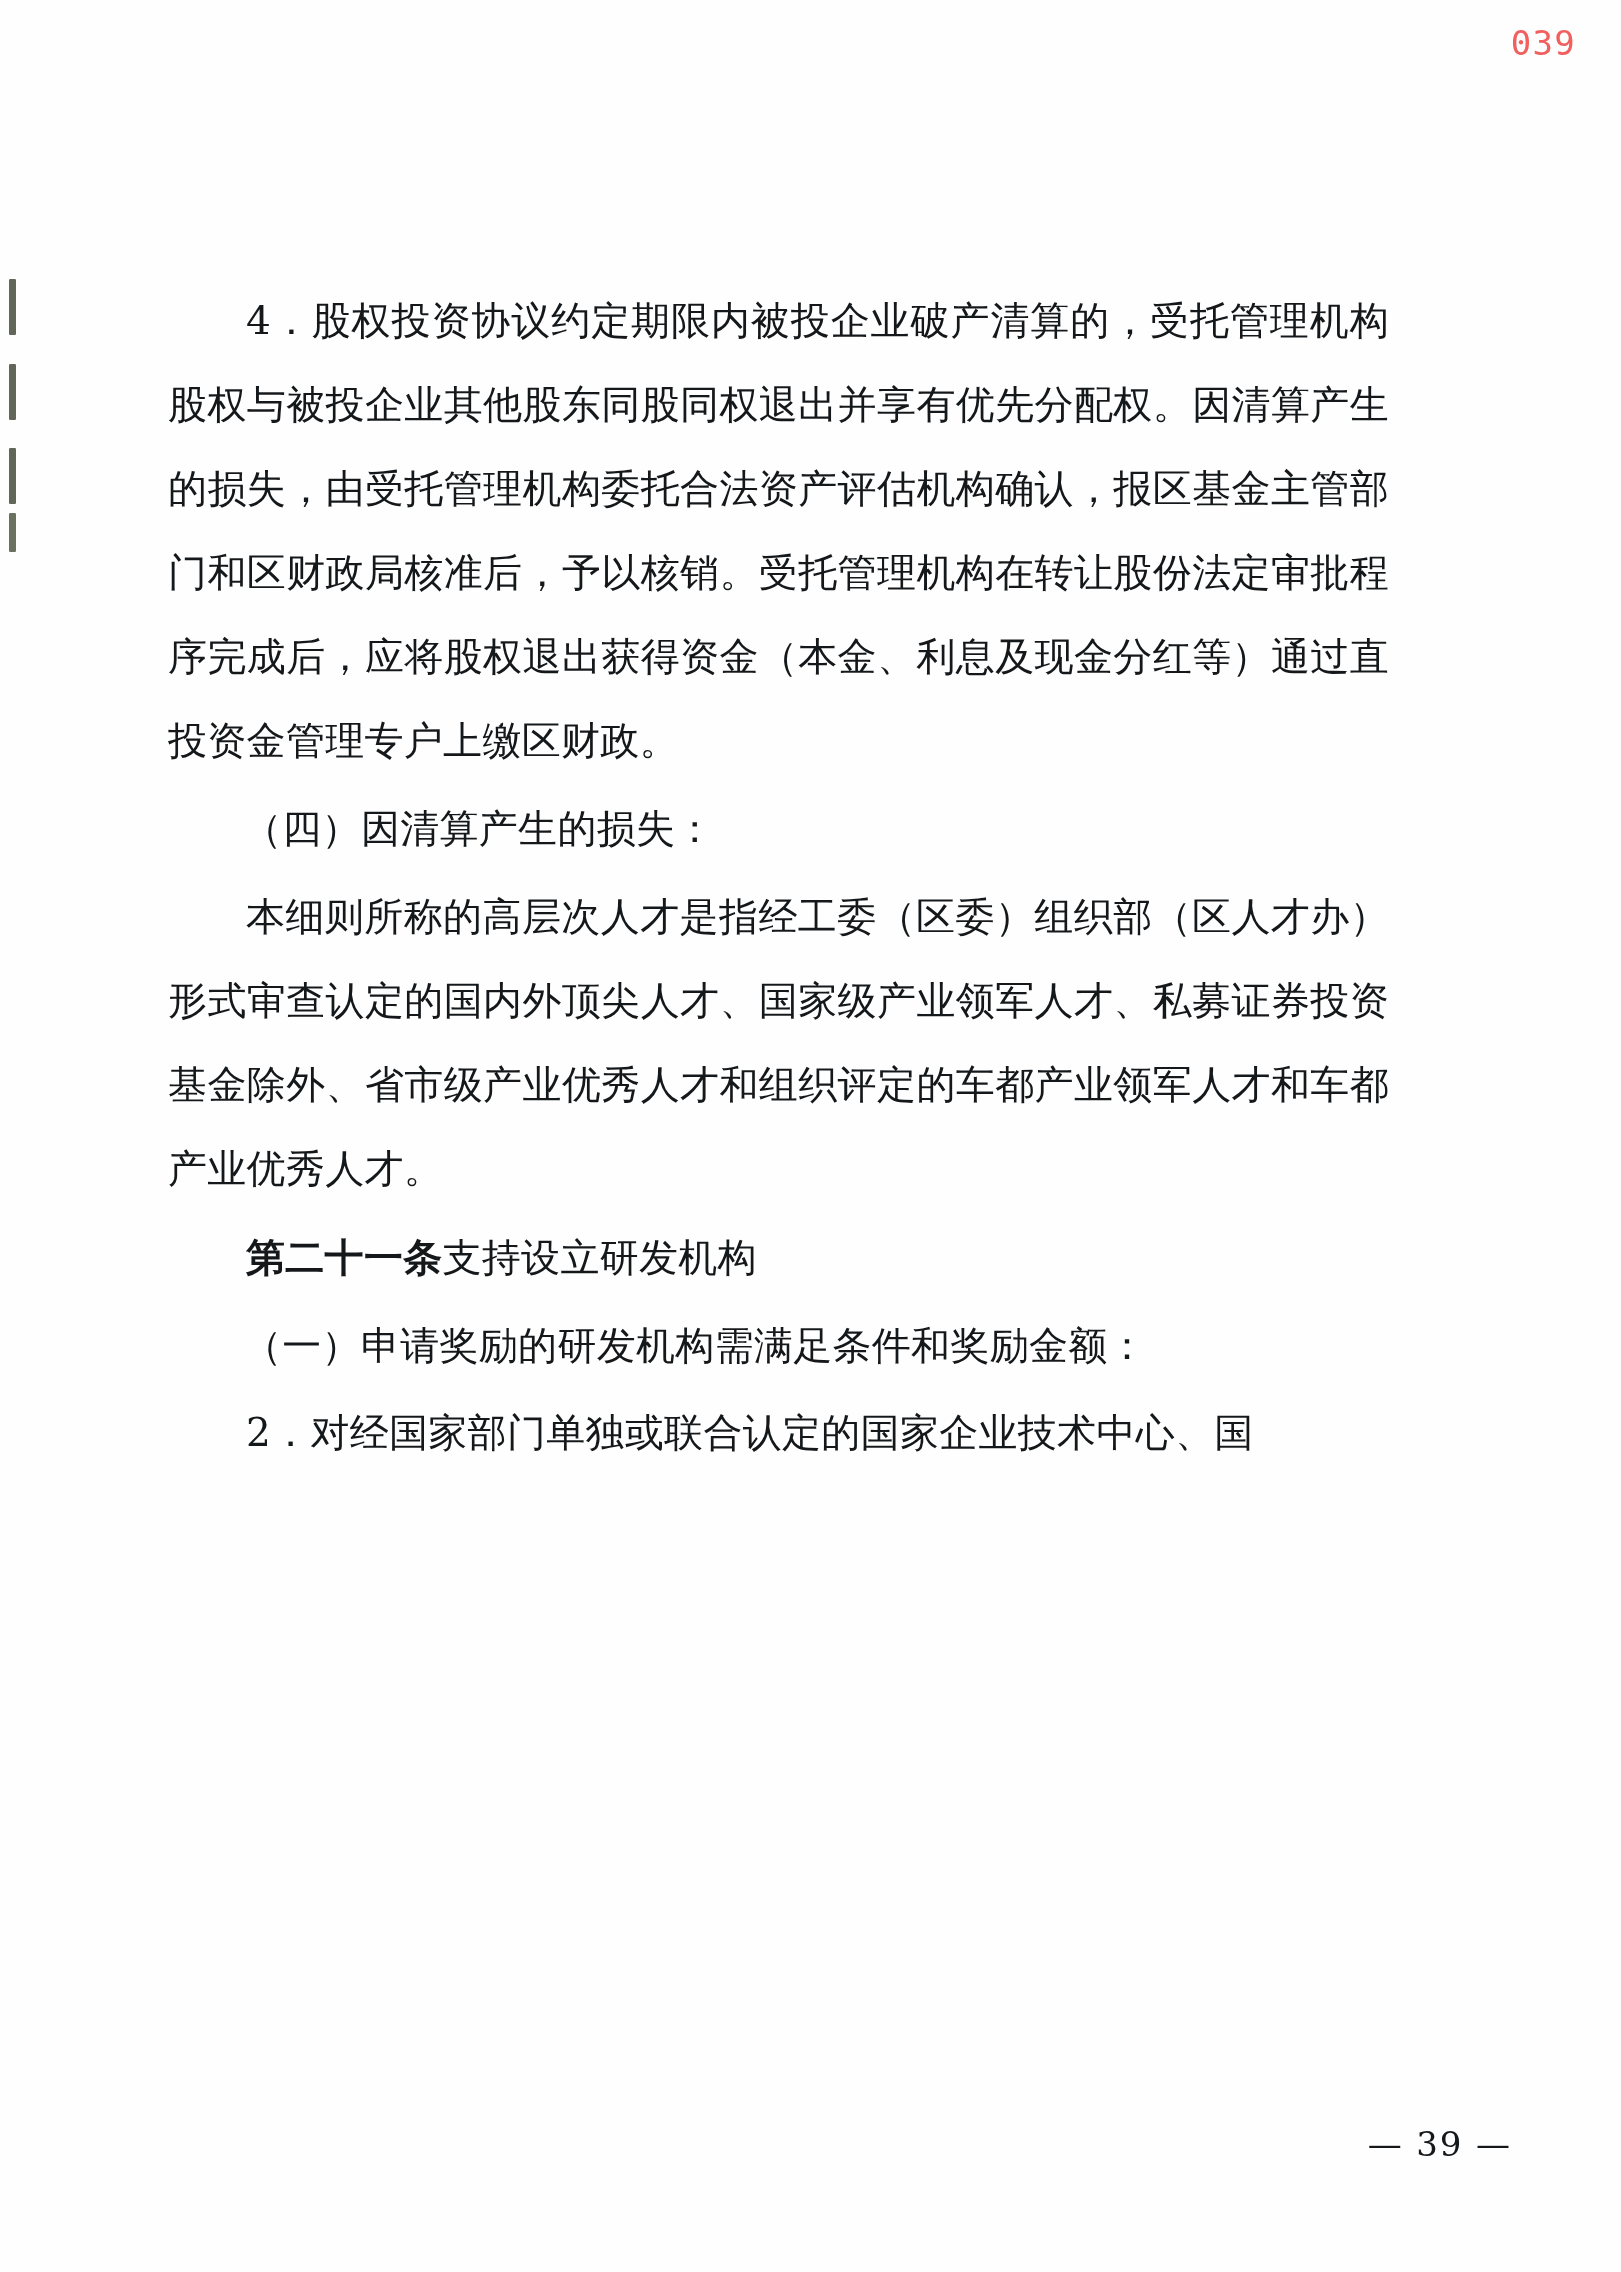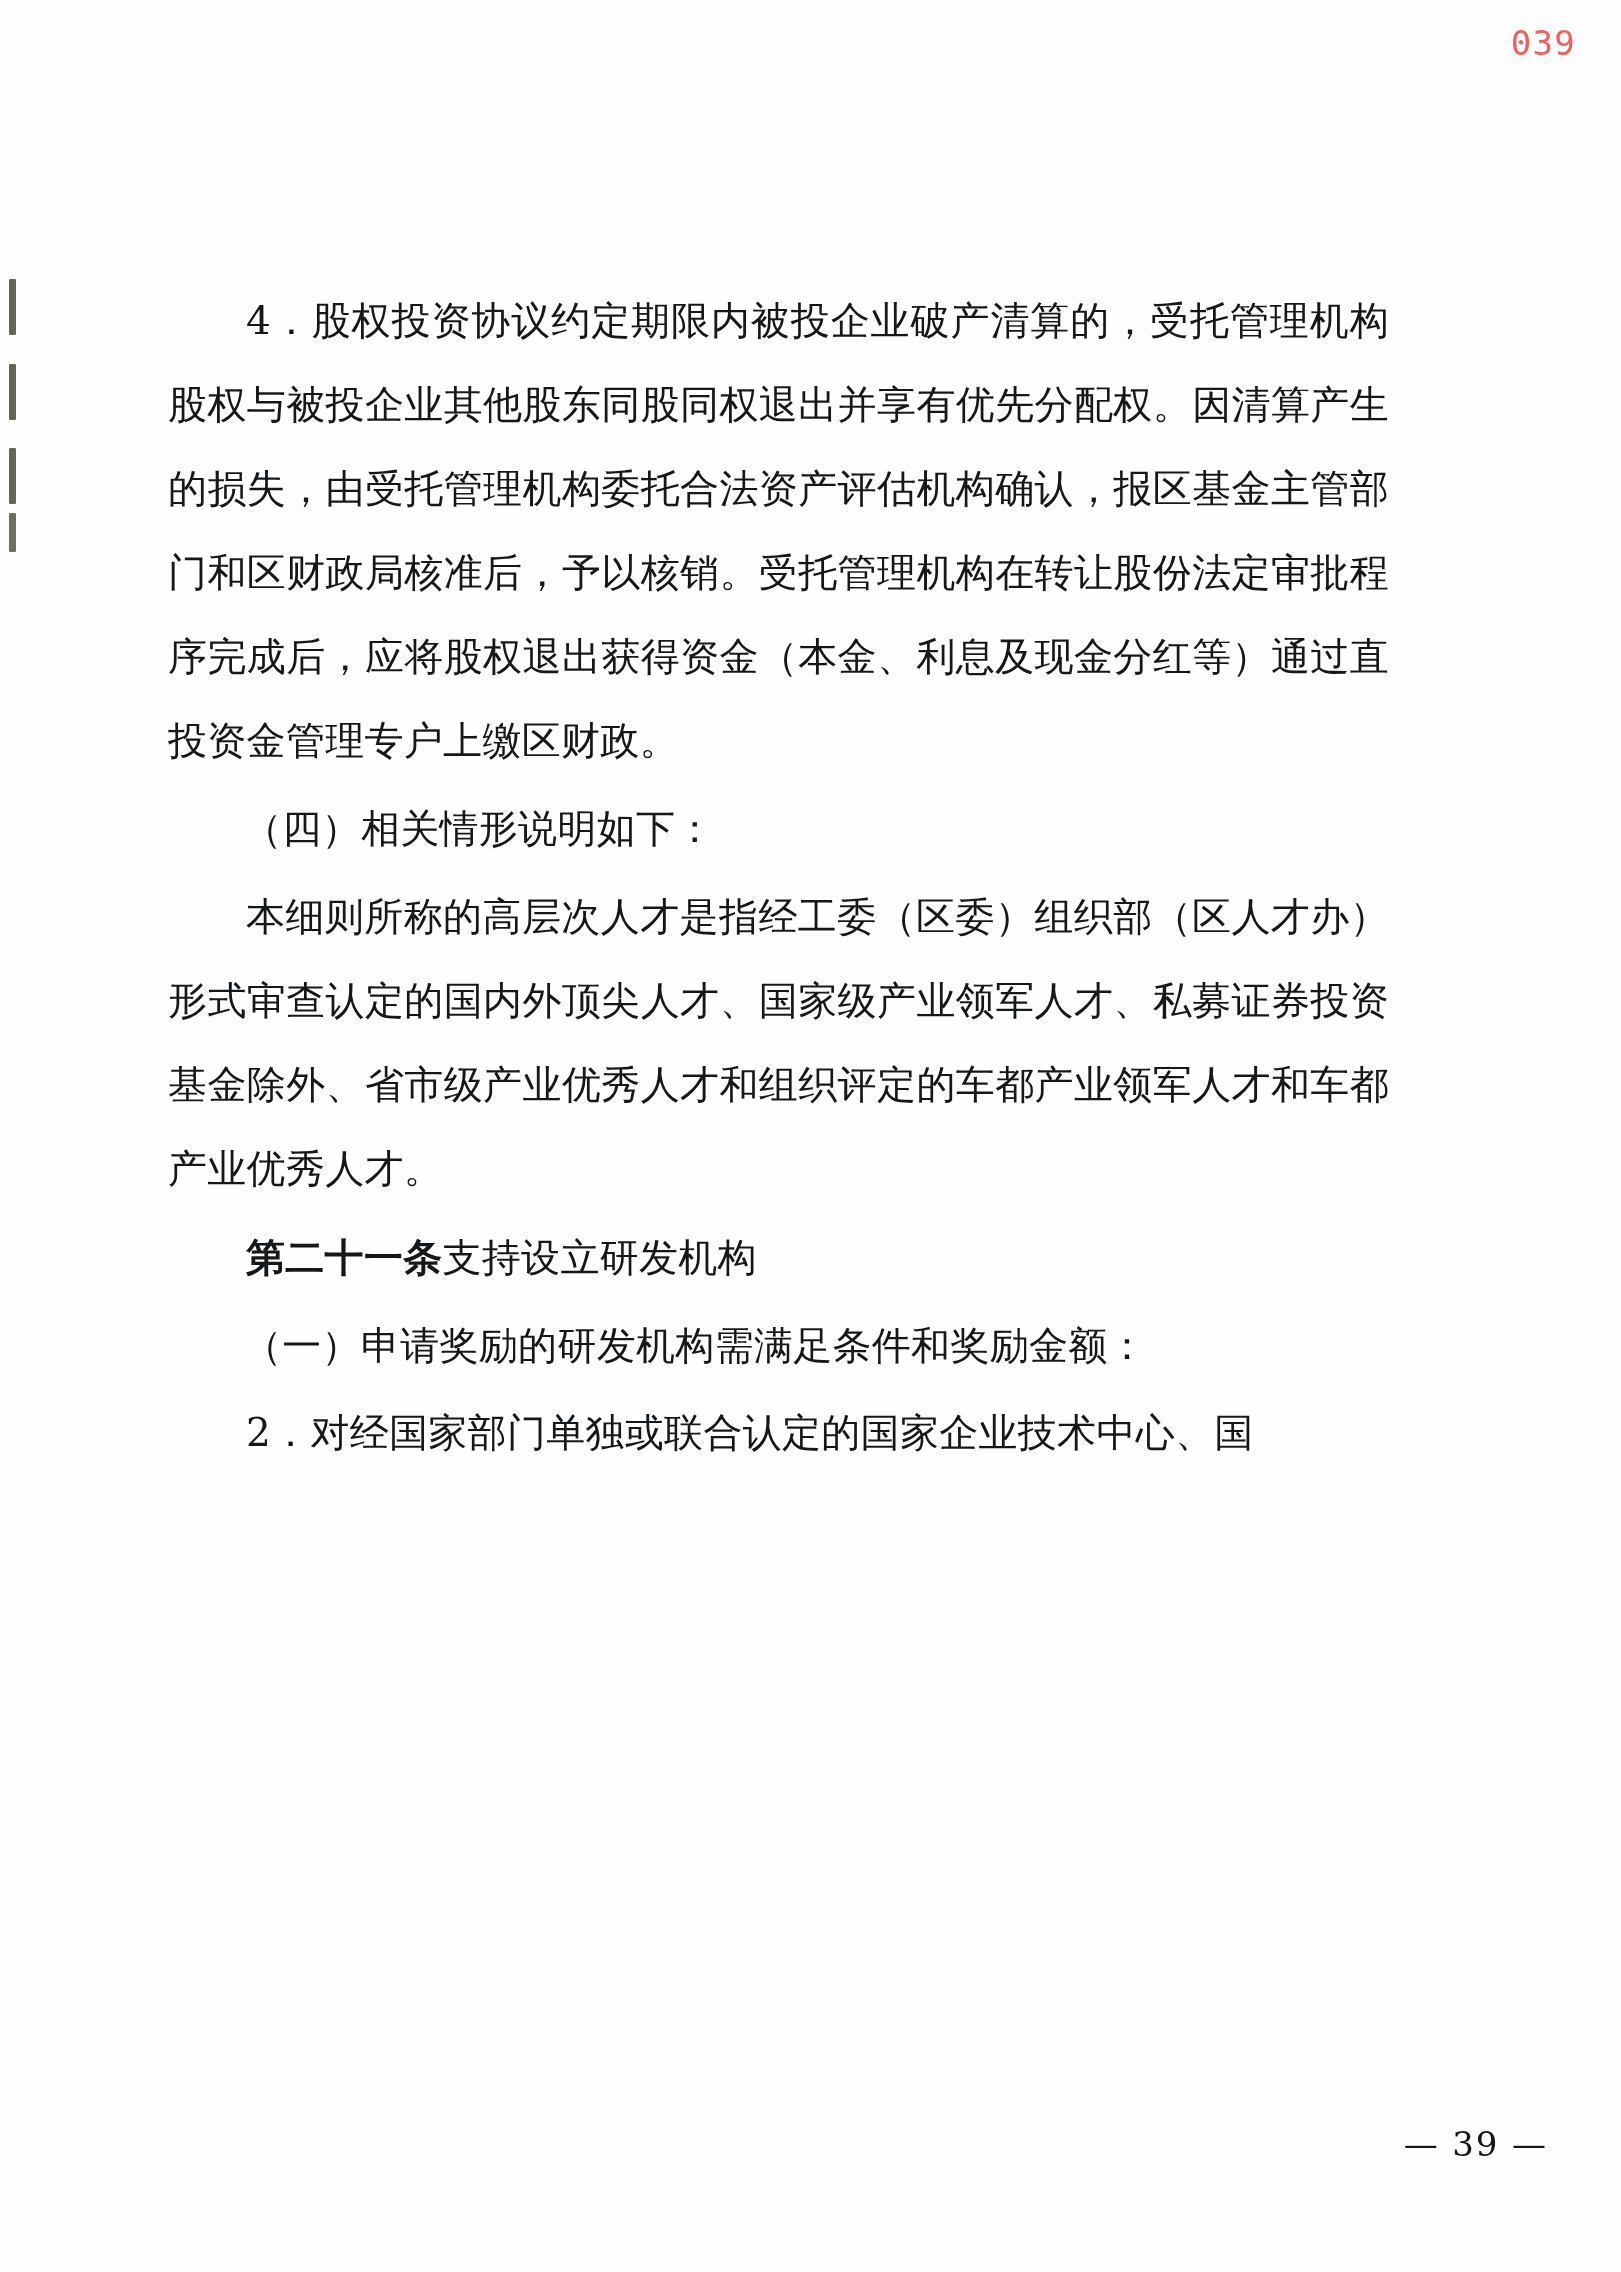--- a/index.html
+++ b/index.html
@@ -80,21 +80,21 @@
   .heading .hd-sub {
     font-weight: normal;
   }
 
   .footer {
     position: absolute;
     left: 0;
     right: 0;
     bottom: 109px;
     text-align: right;
-    padding-right: 73px;
+    padding-right: 109px;
     font-size: 34px;
     color: #15181a;
     font-family: "DejaVu Serif", "Liberation Serif", serif;
     letter-spacing: 1.9px;
   }
 </style>
 </head>
 <body>
 
 <div class="page">
@@ -103,21 +103,21 @@
 
   <div class="binding-mark bm1"></div>
   <div class="binding-mark bm2"></div>
   <div class="binding-mark bm3"></div>
   <div class="binding-mark bm4"></div>
 
   <div class="content">
 
     <p class="para indent">4．股权投资协议约定期限内被投企业破产清算的，受托管理机构股权与被投企业其他股东同股同权退出并享有优先分配权。因清算产生的损失，由受托管理机构委托合法资产评估机构确认，报区基金主管部门和区财政局核准后，予以核销。受托管理机构在转让股份法定审批程序完成后，应将股权退出获得资金（本金、利息及现金分红等）通过直投资金管理专户上缴区财政。</p>
 
-    <p class="para indent-paren">（四）相关情形说明如下：</p>
+    <p class="para indent-paren">（四）因清算产生的损失：</p>
 
     <p class="para indent">本细则所称的高层次人才是指经工委（区委）组织部（区人才办）形式审查认定的国内外顶尖人才、国家级产业领军人才、私募证券投资基金除外、省市级产业优秀人才和组织评定的车都产业领军人才和车都产业优秀人才。</p>
 
 
     <p class="para indent heading">
       <span class="hd-title">第二十一条</span><span class="hd-sub">支持设立研发机构</span>
     </p>
 
     <p class="para indent-paren">（一）申请奖励的研发机构需满足条件和奖励金额：</p>
 

